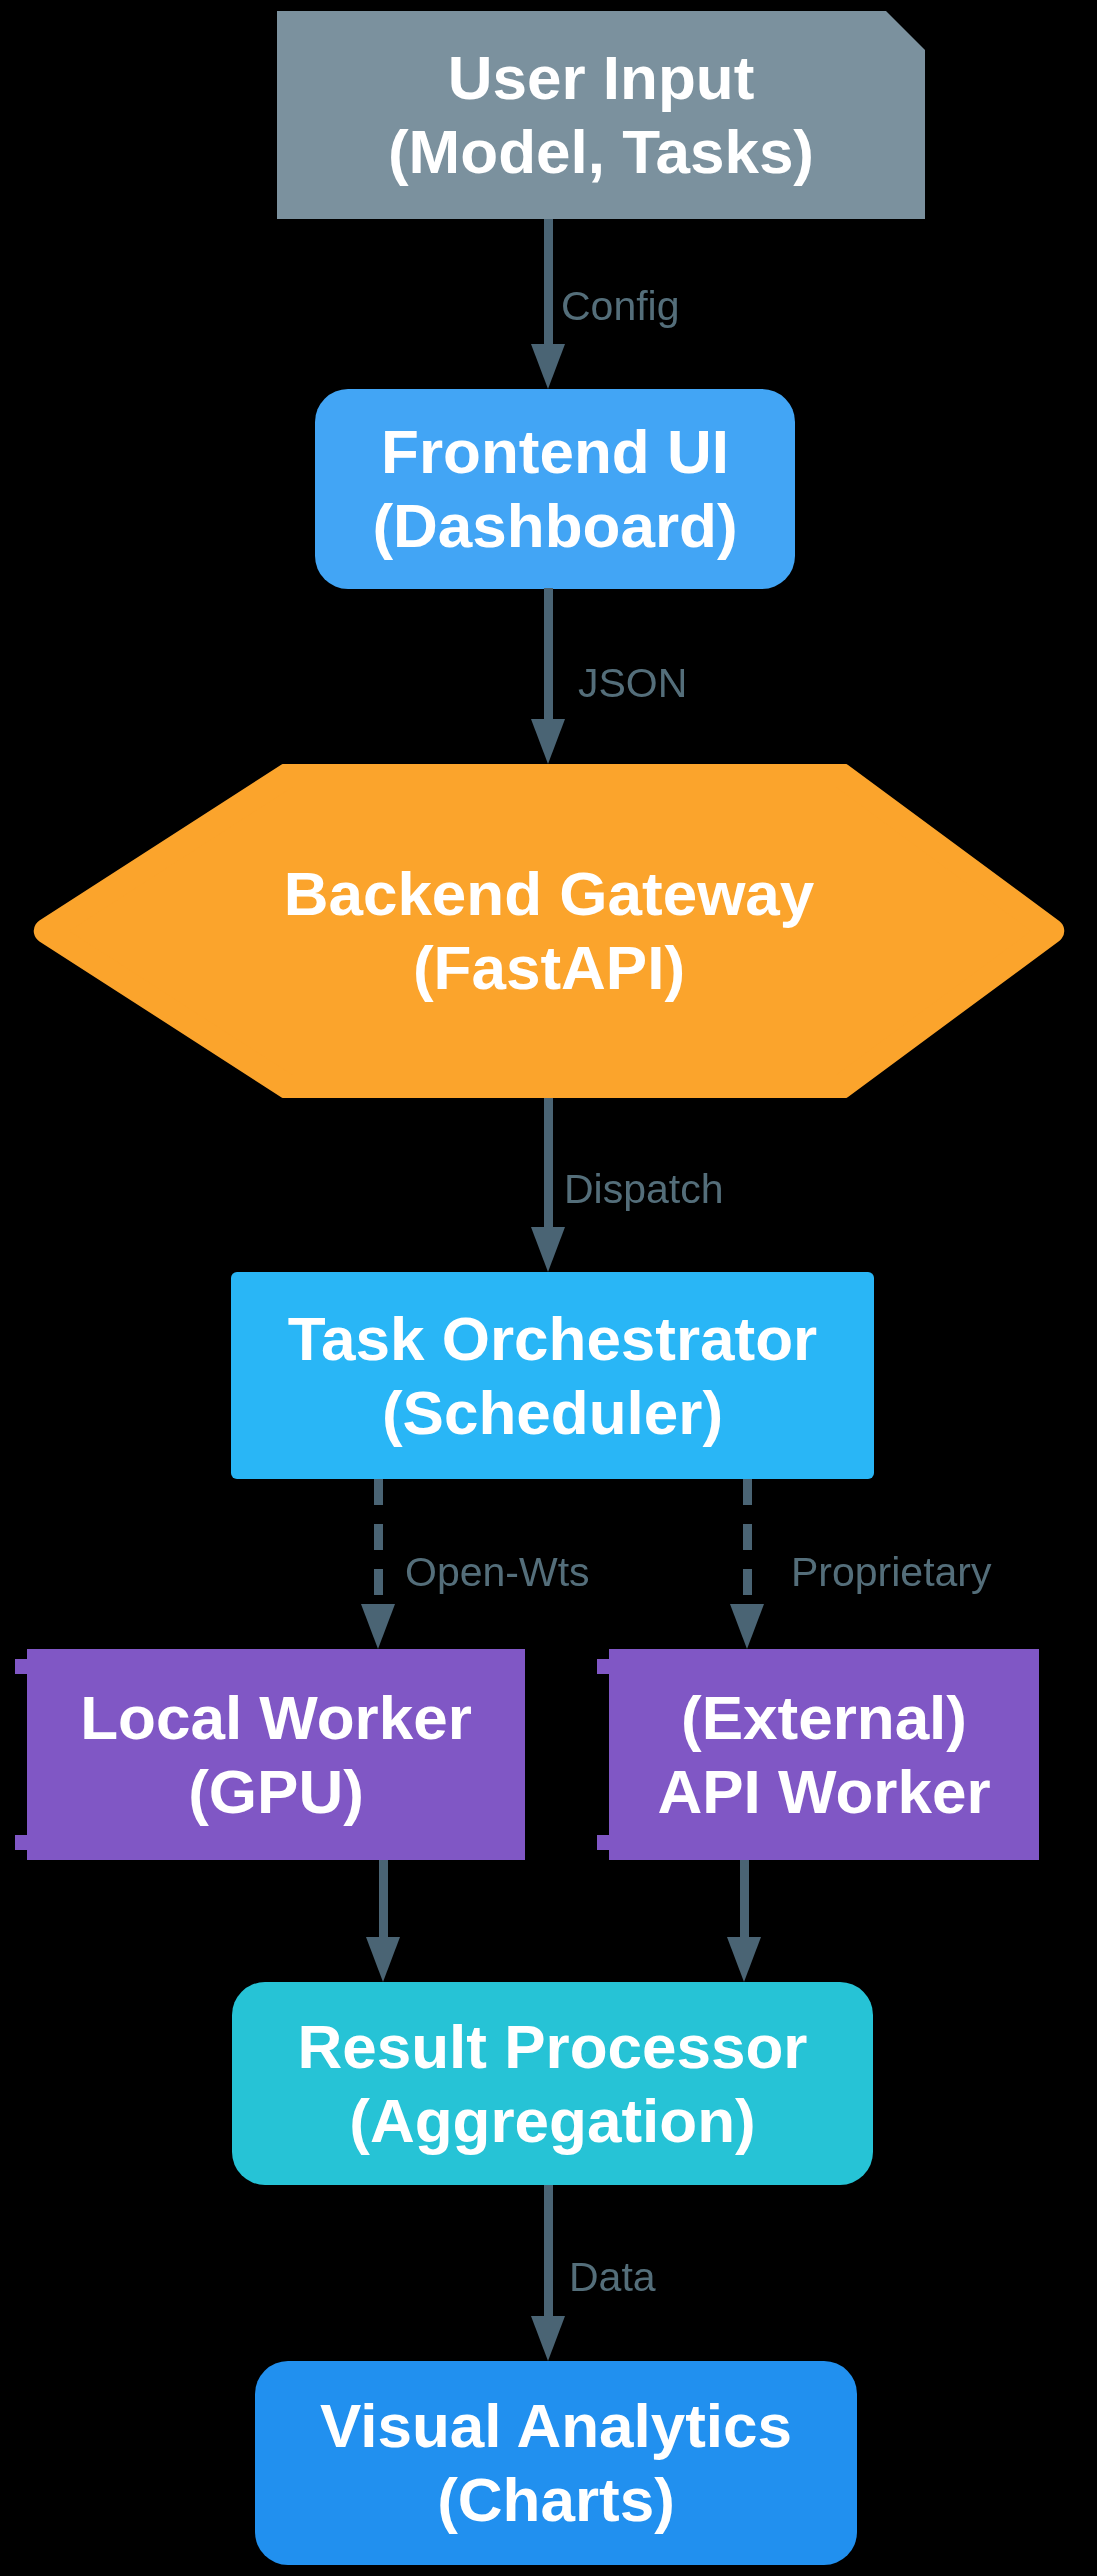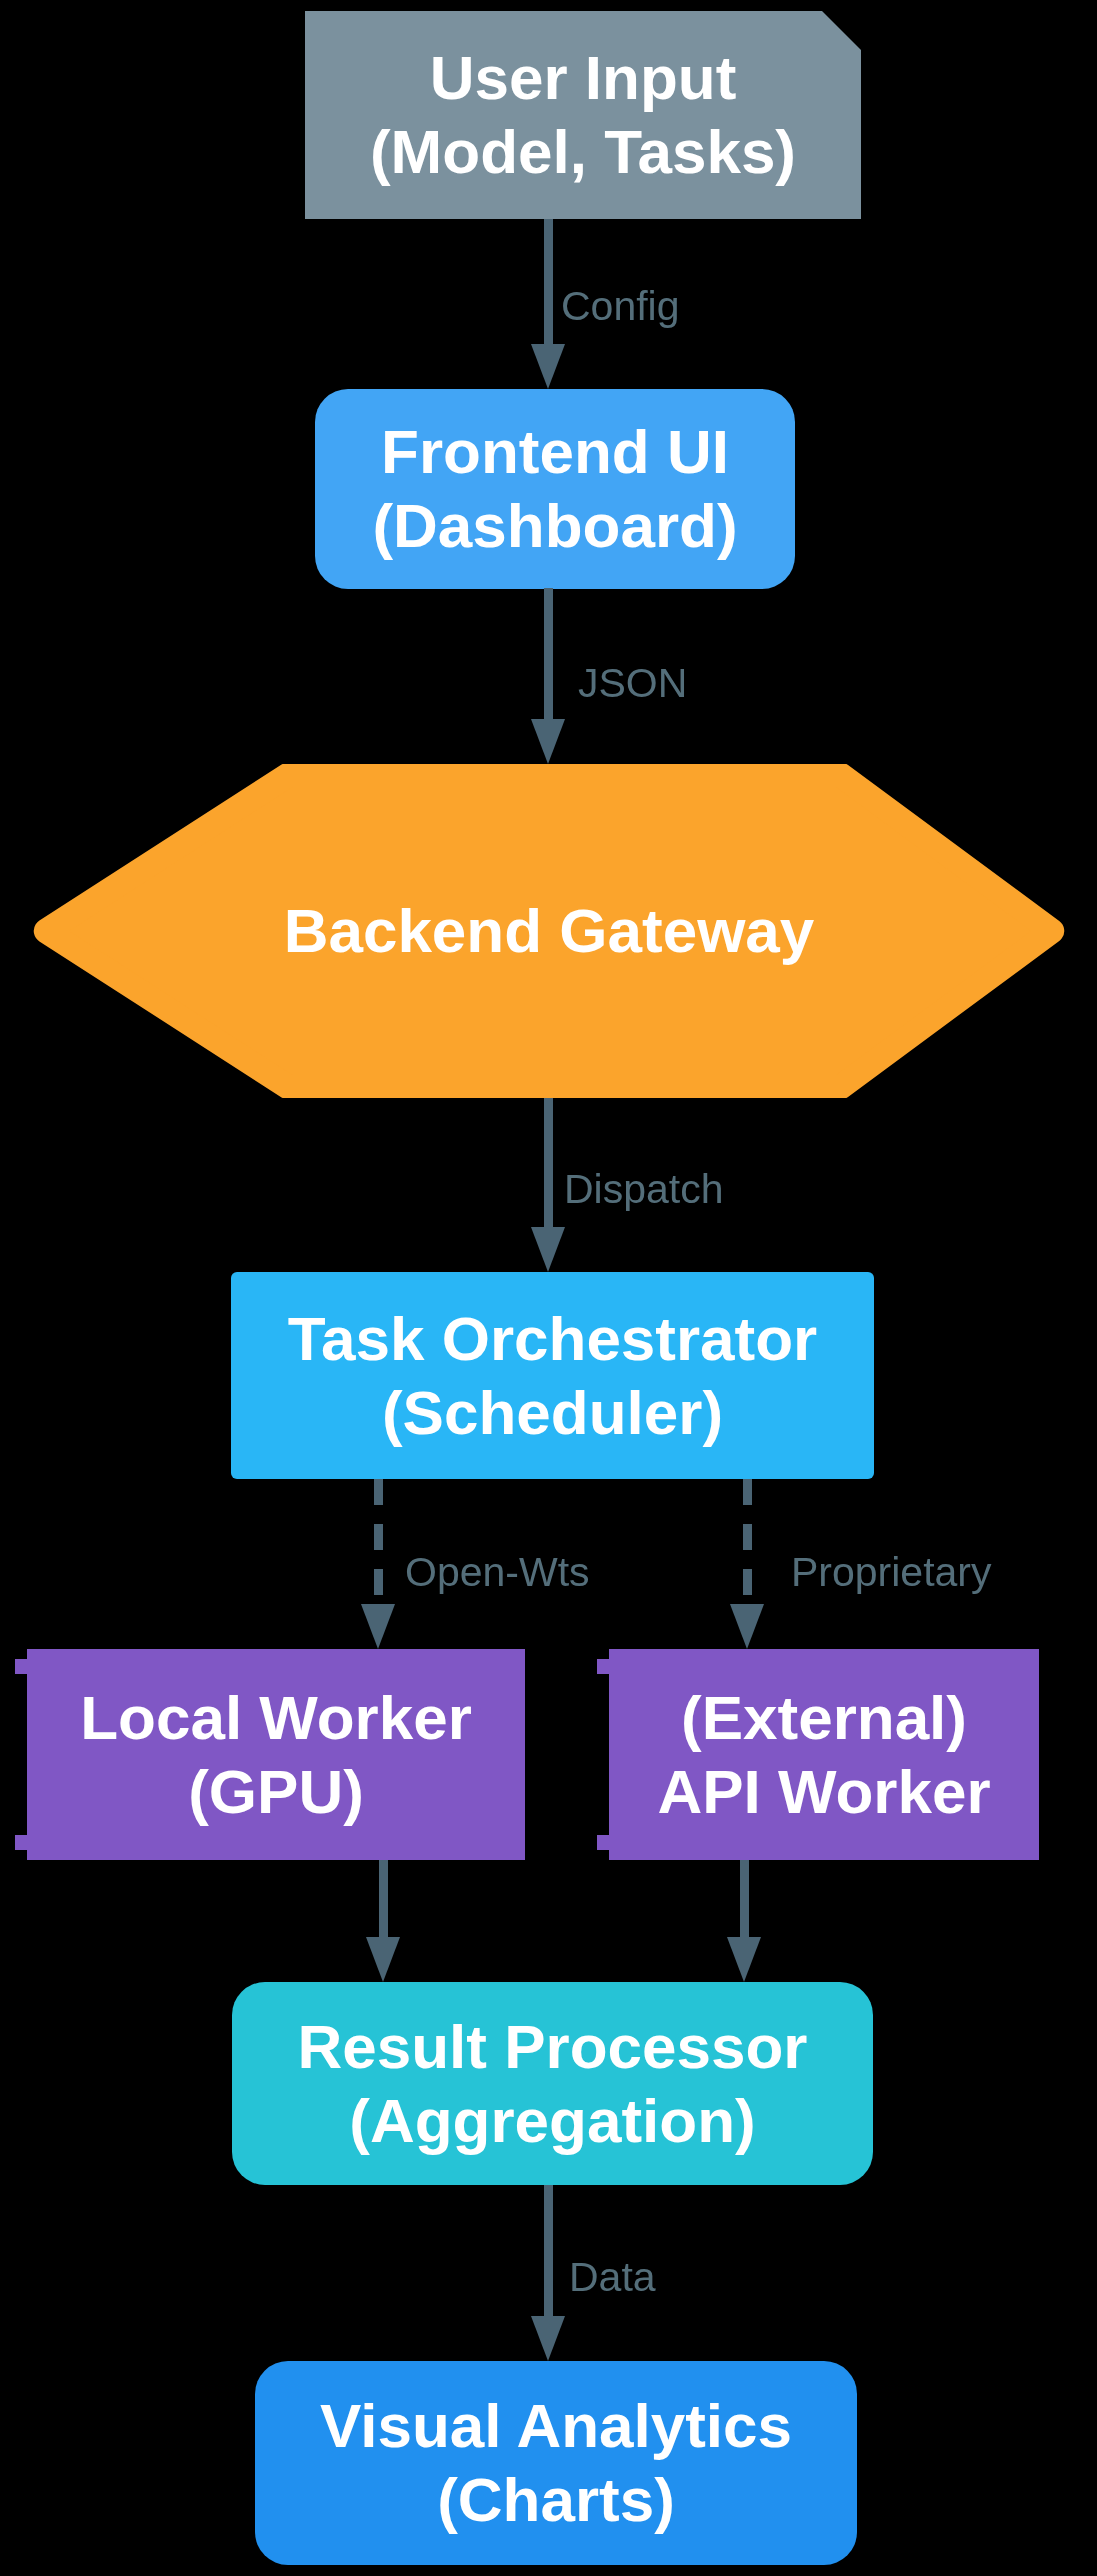--- a/index.html
+++ b/index.html
@@ -11,24 +11,24 @@
     font-family:"Liberation Sans",sans-serif;
   }
   
   .node{
     position:absolute;
     display:flex;flex-direction:column;
     align-items:center;justify-content:center;
     color:#fff;font-weight:bold;font-size:62px;line-height:74px;
     text-align:center;white-space:nowrap;
   }
-  .n-user{left:277px;top:11px;width:556px;height:208px;
+  .n-user{left:277px;top:11px;width:648px;height:208px;
     background:var(--c-card);
     -webkit-clip-path:polygon(0 0,calc(100% - 39px) 0,100% 39px,100% 100%,0 100%);
-    clip-path:polygon(0 0,calc(100% - 39px) 0,100% 39px,100% 100%,0 100%);margin-left:28px;}
+    clip-path:polygon(0 0,calc(100% - 39px) 0,100% 39px,100% 100%,0 100%);}
   .n-frontend{left:315px;top:389px;width:480px;height:200px;background:var(--c-frontend);border-radius:33px;}
   .n-hex{left:31px;top:764px;width:1036px;height:334px;background:transparent;}
   .n-hex svg{position:absolute;left:0;top:0;width:100%;height:100%;}
   .n-hex polygon{fill:var(--c-gateway);stroke:var(--c-gateway);stroke-width:36px;stroke-linejoin:round;}
   .n-hex .hex-text{position:relative;z-index:2;}
   .n-task{left:231px;top:1272px;width:643px;height:207px;background:var(--c-orchestrator);border-radius:6px;}
   .n-local{left:27px;top:1649px;width:498px;height:211px;background:var(--c-worker);}
   .n-api{left:609px;top:1649px;width:430px;height:211px;background:var(--c-worker);}
   .n-result{left:232px;top:1982px;width:641px;height:203px;background:var(--c-result);border-radius:33px;}
   .n-visual{left:255px;top:2361px;width:602px;height:204px;background:var(--c-visual);border-radius:33px;text-align:right;}
@@ -64,20 +64,21 @@
 
   <div class="shaft" style="left:544px;top:588px;height:131px;"></div>
   <div class="head" style="left:531px;top:719px;"></div>
   <div class="elabel" style="left:578px;top:661px;">JSON</div>
 
   <div class="node n-hex">
     <svg viewBox="0 0 1506 486" preserveAspectRatio="none">
       <polygon points="374,16 1177,16 1484,243 1177,470 374,470 22,243"></polygon>
     </svg>
     <span class="hex-text">Backend Gateway</span>
+    <span class="hex-text">(FastAPI)</span>
   </div>
 
   <div class="shaft" style="left:544px;top:1098px;height:129px;"></div>
   <div class="head" style="left:531px;top:1227px;"></div>
   <div class="elabel" style="left:564px;top:1167px;">Dispatch</div>
 
   <div class="node n-task">
     <span>Task Orchestrator</span>
     <span>(Scheduler)</span>
   </div>

